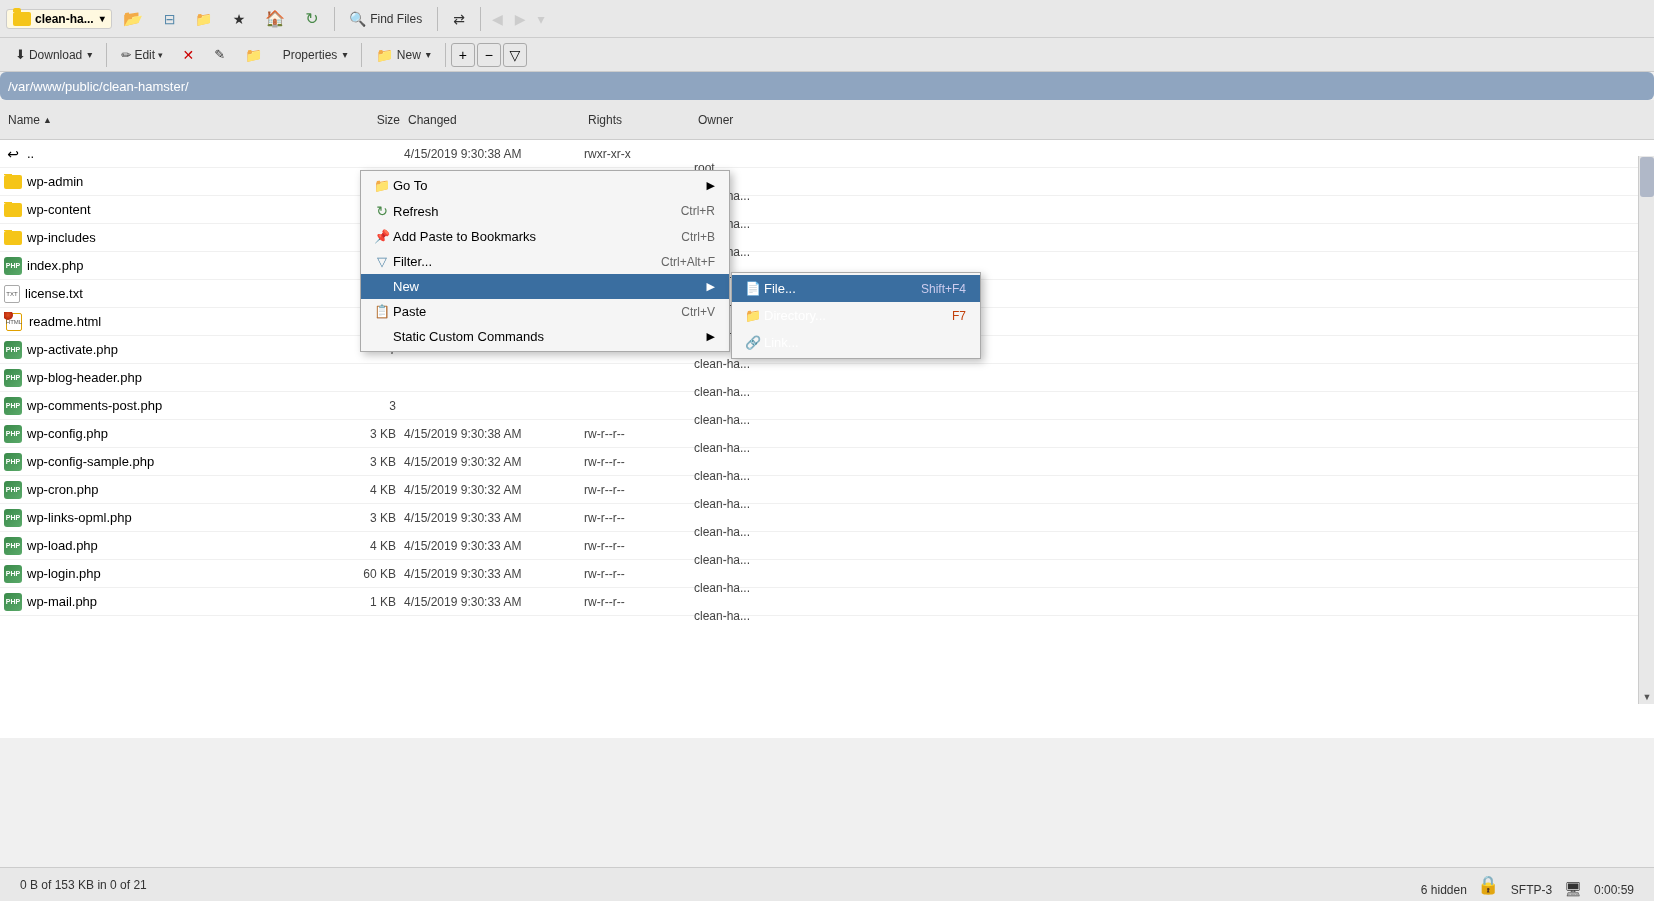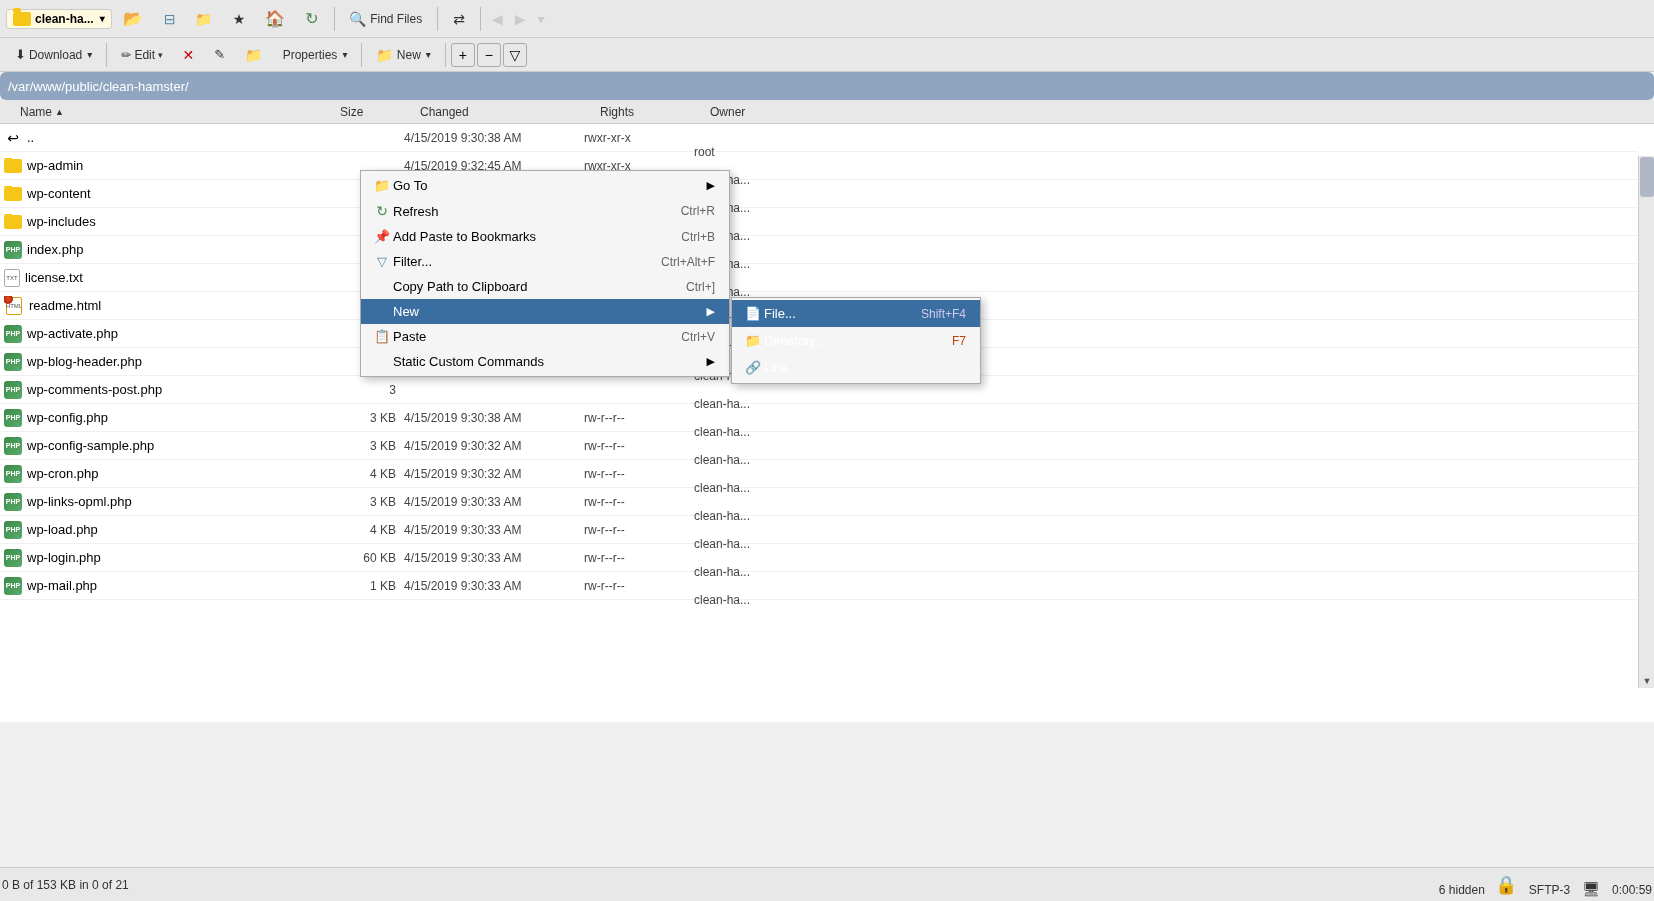--- a/index.html
+++ b/index.html
@@ -121,37 +121,37 @@
       align-items: center;
       border-radius: 6px;
     }
 
     
     .col-headers {
       display: flex;
       align-items: center;
       background: #e8e8e8;
       border-bottom: 1px solid #ccc;
-      height: 24px;
-      padding: 0 16px;
+      height: 40px;
+      padding: 0 4px;
       position: sticky;
       top: 0;
     }
     .col-header {
       display: flex;
       align-items: center;
       gap: 3px;
       font-size: 12px;
       color: #333;
       padding: 0 4px;
       cursor: pointer;
       user-select: none;
     }
     .col-name { width: 320px; }
-    .col-size { width: 80px; text-align: right; justify-content: flex-start; }
+    .col-size { width: 80px; text-align: right; justify-content: flex-end; }
     .col-changed { width: 180px; }
     .col-rights { width: 110px; }
     .col-owner { width: 150px; }
     .sort-arrow { font-size: 9px; }
 
     
     .file-rows {
       overflow-y: auto;
       height: 100%;
     }
@@ -358,21 +358,21 @@
     }
     .submenu-item.active .sub-shortcut { color: #cce; }
 
     
     .status-bar {
       display: flex;
       align-items: center;
       justify-content: space-between;
       background: #e8e8e8;
       border-top: 1px solid #ccc;
-      padding: 2px 2px;
+      padding: 2px 20px;
       height: 34px;
       font-size: 12px;
       color: #333;
       position: absolute;
       bottom: 0; left: 0; right: 0;
     }
     .status-right {
       display: flex;
       align-items: flex-end;
       gap: 12px;
@@ -764,25 +764,20 @@
     <span class="ctx-label">Add Paste to Bookmarks</span>
     <span class="ctx-shortcut">Ctrl+B</span>
   </div>
 
   <div class="ctx-item">
     <span class="ctx-icon" style="font-size:13px; color:#5588aa;">▽</span>
     <span class="ctx-label">Filter...</span>
     <span class="ctx-shortcut">Ctrl+Alt+F</span>
   </div>
 
-  <div class="ctx-item">
-    <span class="ctx-icon"></span>
-    <span class="ctx-label">Copy Path to Clipboard</span>
-    <span class="ctx-shortcut">Ctrl+]</span>
-  </div>
 
   <div class="ctx-item active" style="position:relative;">
     <span class="ctx-icon"></span>
     <span class="ctx-label">New</span>
     <span class="ctx-arrow">▶</span>
 
     <div class="submenu">
 
       <div class="submenu-item active">
         <span class="sub-icon" style="font-size:13px;">📄</span>

